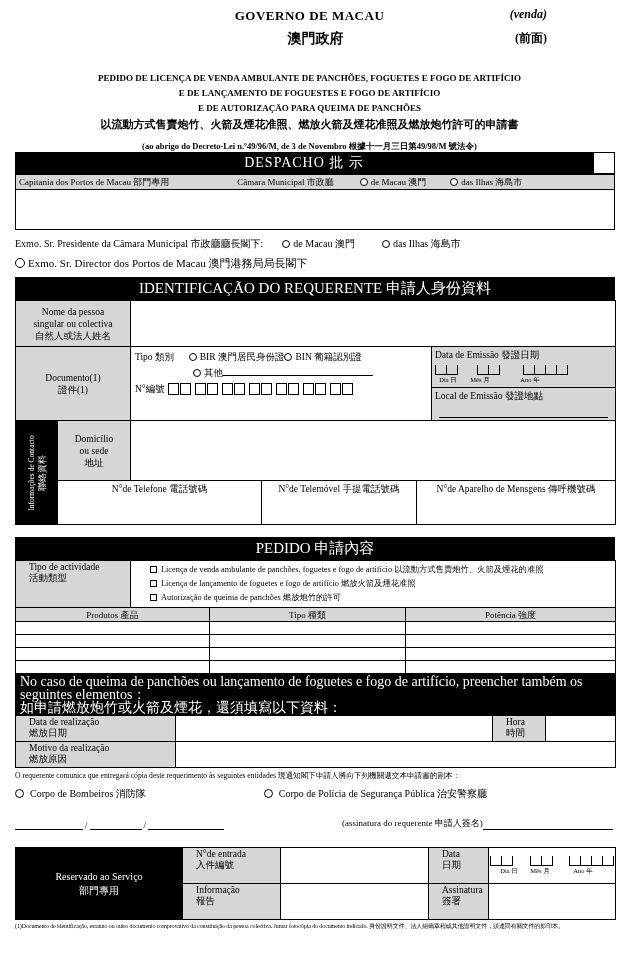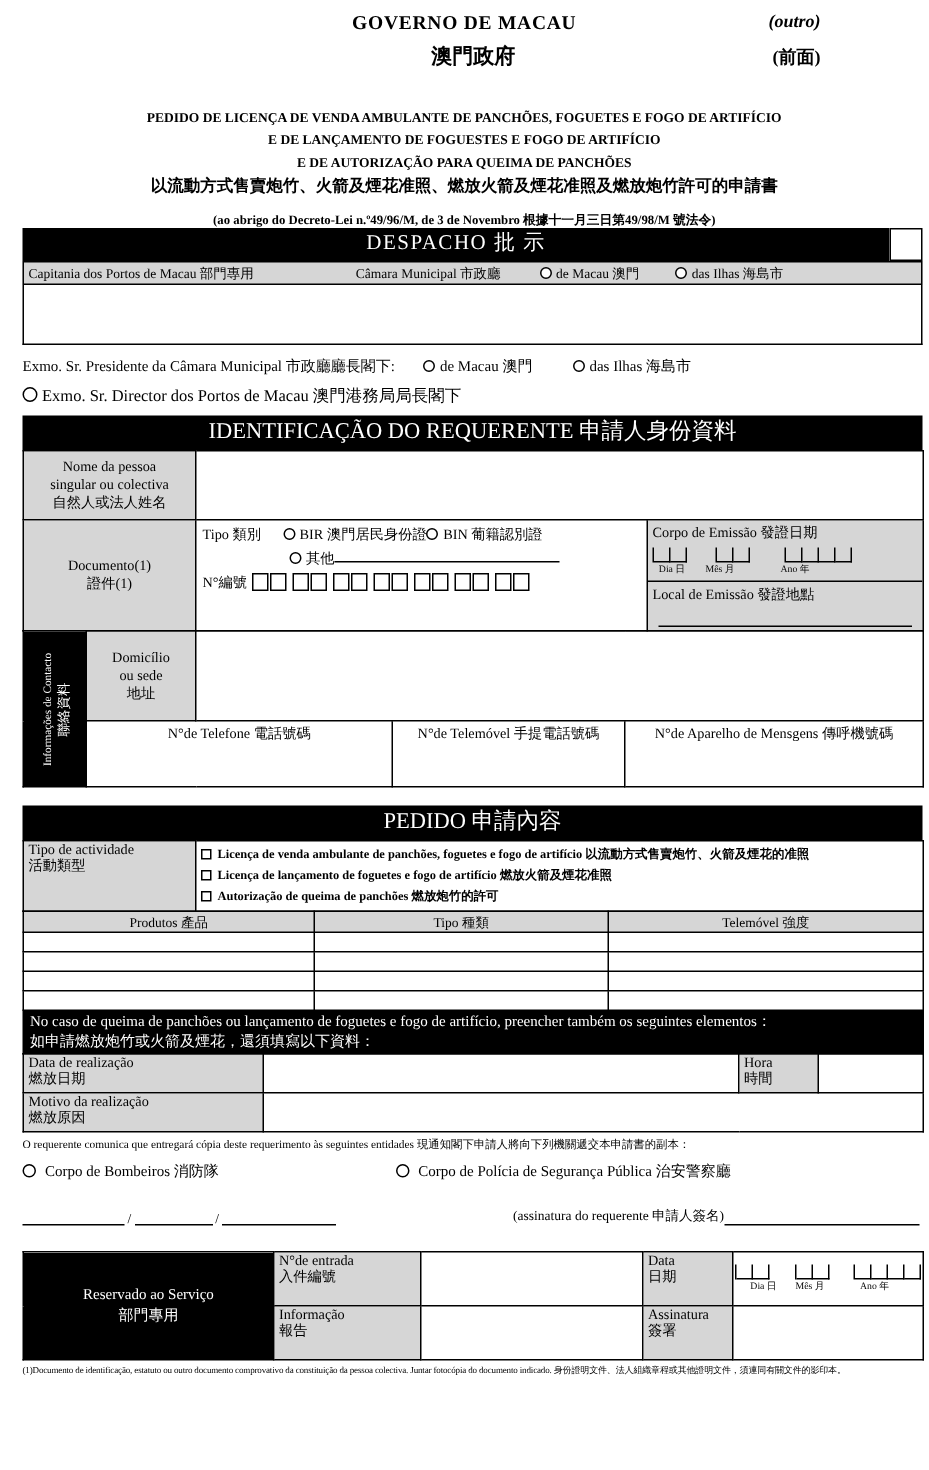--- a/index.html
+++ b/index.html
@@ -43,21 +43,21 @@
   .exmo .gap2 { display:inline-block; width:22px; }
 
   
   .rad { display:inline-block; width:8px; height:8px; border:1px solid #000; border-radius:50%; vertical-align:-1px; margin-right:3px; background:#fff; }
   .sq  { display:inline-block; width:7px; height:7px; border:1px solid #000; vertical-align:-1px; margin-right:4px; background:#fff; }
 
   
   table { border-collapse:collapse; width:600px; table-layout:fixed; }
   td { border:1px solid #000; font-size:9.5px; vertical-align:top; overflow:hidden; }
   td.lbl { background:#d6d6d6; text-align:center; vertical-align:middle; line-height:12px; }
-  td.lbl-l { background:#d6d6d6; text-align:left; padding:1px 3px; line-height:11px; vertical-align:top; }
+  td.lbl-l { background:#d6d6d6; text-align:left; padding:1px 13px; line-height:11px; vertical-align:top; }
   td.fill { background:#fff; }
 
   
   .ident-nome td { height:46px; }
   .ident-doc td { height:64px; }
   .tipo-cell { padding:2px 4px; line-height:16px; font-size:9.5px; }
   .ul { display:inline-block; border-bottom:1px solid #000; height:10px; }
   .nboxes { display:inline-block; vertical-align:-3px; }
   .nbox { display:inline-block; width:11px; height:12px; border:1px solid #000; margin-left:1px; background:#fff; }
   .nbox.g { margin-left:4px; }
@@ -74,24 +74,24 @@
   .vertcell { position:relative; background:#000; }
   .vertcell .vt { position:absolute; top:50%; left:50%; transform:translate(-50%,-50%) rotate(-90deg); color:#fff; text-align:center; white-space:nowrap; line-height:10px; }
   .vertcell .vt .pt { font-size:7.5px; display:block; }
   .vertcell .vt .zh { font-size:9px; display:block; }
   .contact-a td { height:60px; }
   .contact-b td { height:44px; text-align:center; padding-top:2px; }
 
   
   .activ td { height:47px; }
   .optline { font-size:8.3px; line-height:14px; white-space:nowrap; }
-  .opts { padding:2px 3px;font-weight:bold; }
+  .opts { padding:2px 19px; }
   .prod-h td { height:14px; font-size:9px; }
   .prod-r td { height:13px; }
-  .noterow td { background:#000; color:#fff; font-size:10px; line-height:13px; padding:1px 4px; height:28px; }
+  .noterow td { background:#000; color:#fff; font-size:14px; line-height:13px; padding:1px 4px; height:28px; }
   .real td { height:26px; }
 
   .comunica { margin-top:3px; font-size:7.6px; white-space:nowrap; }
   .entities { display:flex; margin-top:6px; font-size:10px; height:14px; }
   .entities .e2 { margin-left:118px; }
 
   
   .sigrow { display:flex; margin-top:16px; font-size:9px; align-items:flex-end; height:13px; }
   .dseg { display:inline-block; border-bottom:1px solid #000; height:11px; }
   .slash { padding:0 2px; }
@@ -107,21 +107,21 @@
 
   .footnote { margin-top:2px; font-size:6px; white-space:nowrap; letter-spacing:-.1px; }
 </style>
 </head>
 <body>
 
 <div class="page">
 
   <div class="hdr">
     <span class="t">GOVERNO DE MACAU</span>
-    <span class="side it">(outro)</span>
+    <span class="side it">(venda)</span>
   </div>
   <div class="hdr hdr2">
     <span class="t-zh">澳門政府</span>
     <span class="side">(前面)</span>
   </div>
 
   <div class="titles">
     <div>PEDIDO DE LICENÇA DE VENDA AMBULANTE DE PANCHÕES, FOGUETES E FOGO DE ARTIFÍCIO</div>
     <div>E DE LANÇAMENTO DE FOGUESTES E FOGO DE ARTIFÍCIO</div>
     <div>E DE AUTORIZAÇÃO PARA QUEIMA DE PANCHÕES</div>
@@ -184,21 +184,21 @@
           </div>
           <div style="padding-left:58px; white-space:nowrap;">
             <span><span class="rad"></span><span>其他</span></span><span class="ul" style="width:150px;"></span>
           </div>
           <div style="white-space:nowrap;">
             <span>N°編號</span>
             <span class="nboxes"><span class="nbox"></span><span class="nbox"></span><span class="nbox g"></span><span class="nbox"></span><span class="nbox g"></span><span class="nbox"></span><span class="nbox g"></span><span class="nbox"></span><span class="nbox g"></span><span class="nbox"></span><span class="nbox g"></span><span class="nbox"></span><span class="nbox g"></span><span class="nbox"></span></span>
           </div>
         </td>
         <td class="emit-cell">
-          <div style="font-size:9.5px;">Corpo de Emissão 發證日期</div>
+          <div style="font-size:9.5px;">Data de Emissão 發證日期</div>
           <div style="margin-top:3px; white-space:nowrap;">
             <span class="dgroup">
                   <span class="c"></span>
                   <span class="c"></span>
                 </span>
             <span style="display:inline-block;width:14px;"></span>
             <span class="dgroup">
                   <span class="c"></span>
                   <span class="c"></span>
                 </span>
@@ -278,21 +278,21 @@
     <table style="margin-top:-1px;">
       <colgroup>
           <col style="width:194px">
           <col style="width:196px">
           <col style="width:210px">
         </colgroup>
       <tbody>
           <tr class="prod-h">
         <td class="lbl">Produtos  產品</td>
         <td class="lbl">Tipo 種類</td>
-        <td class="lbl">Telemóvel  強度</td>
+        <td class="lbl">Potência  強度</td>
       </tr>
       <tr class="prod-r">
             <td></td>
             <td></td>
             <td></td>
           </tr>
       <tr class="prod-r">
             <td></td>
             <td></td>
             <td></td>

